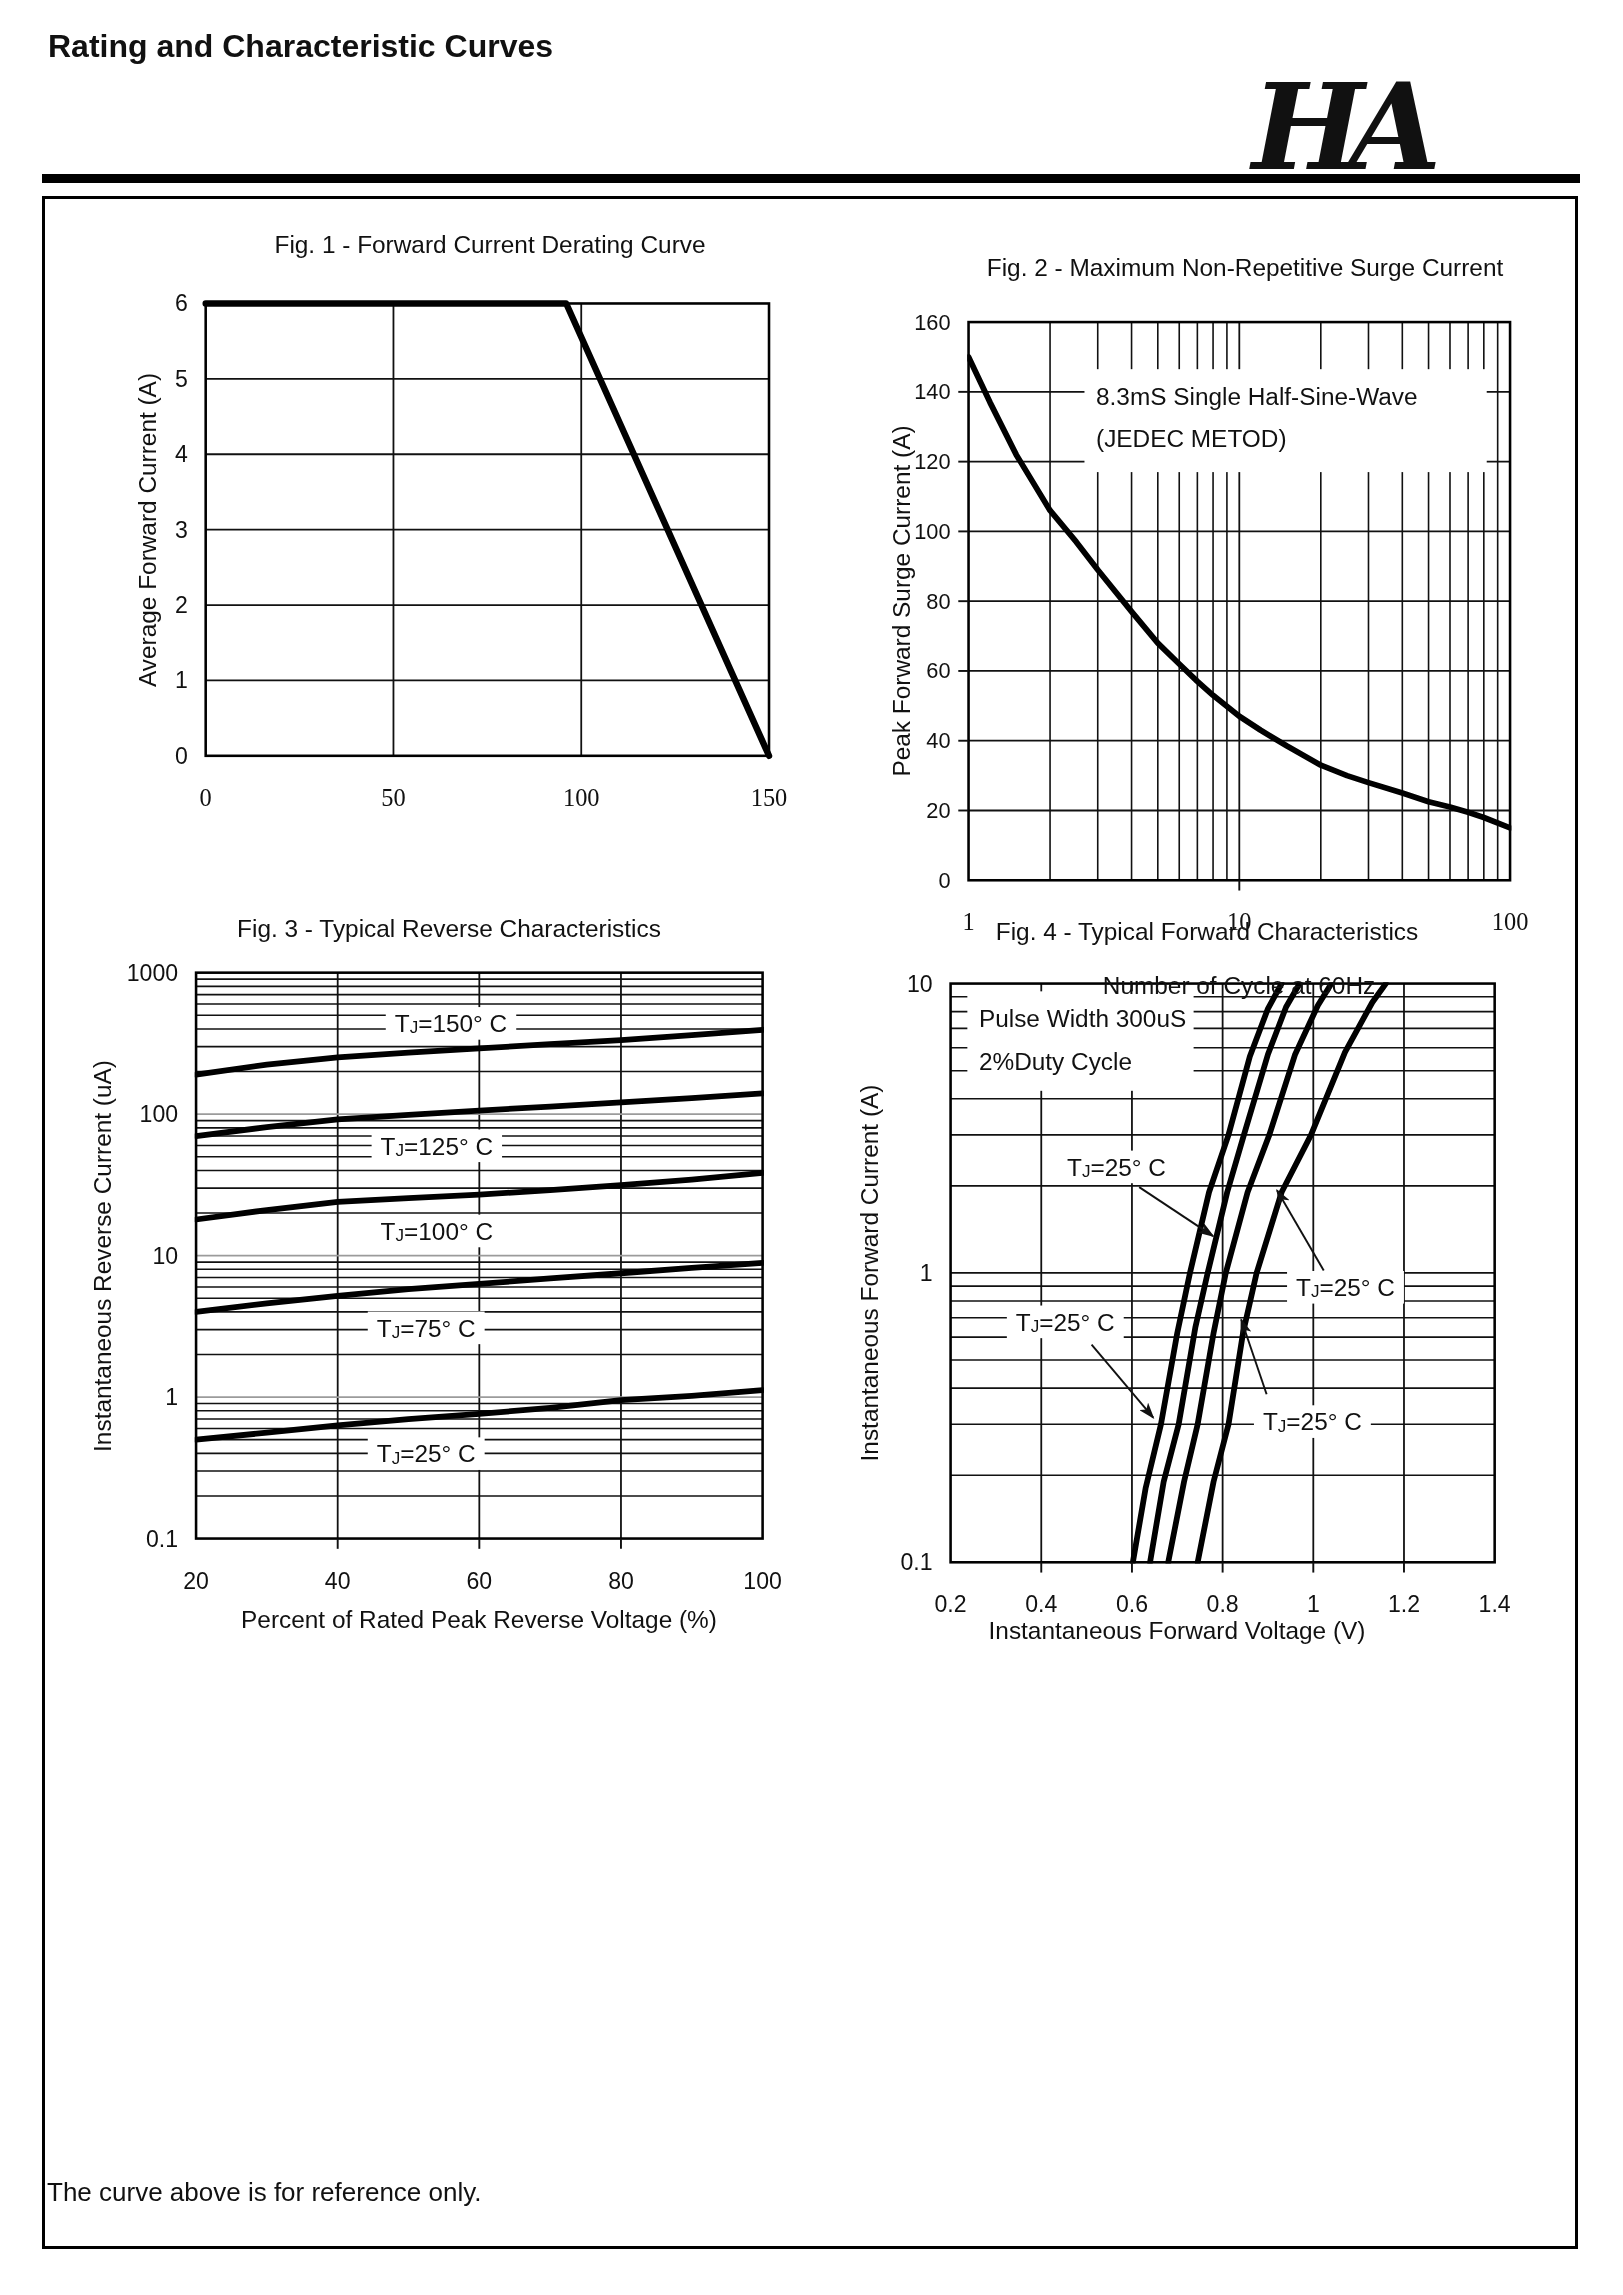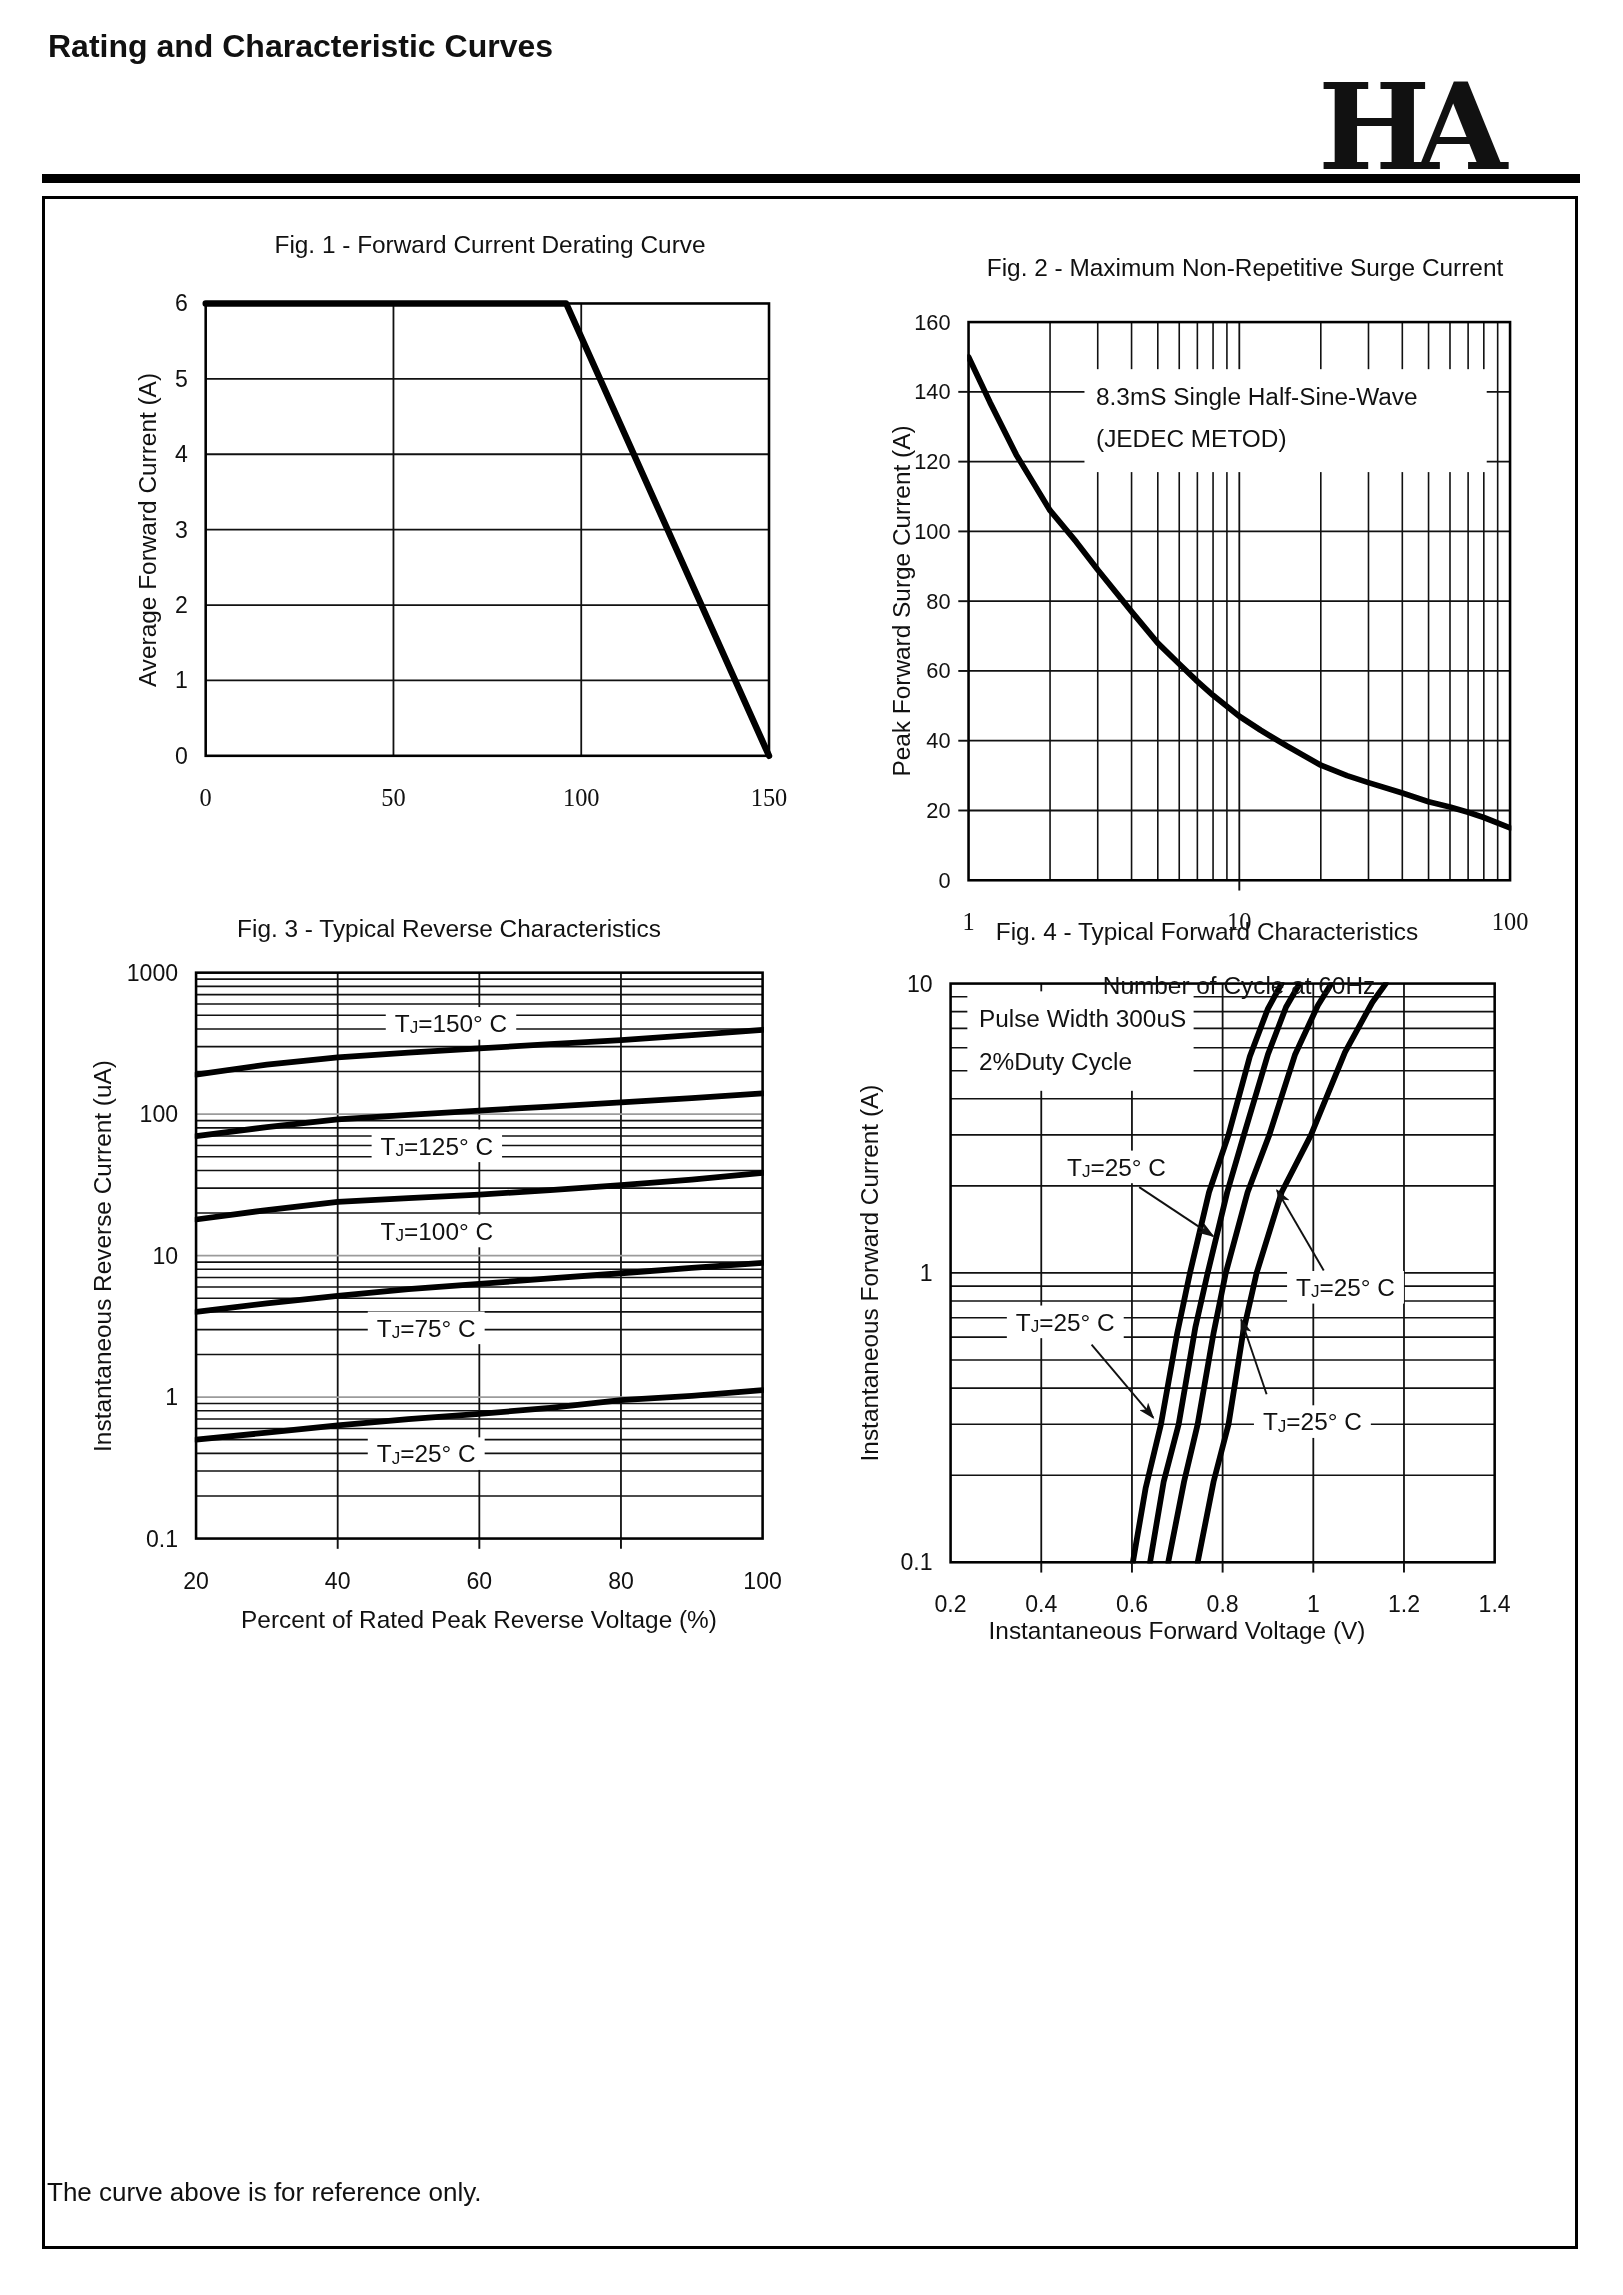--- a/index.html
+++ b/index.html
@@ -3,22 +3,22 @@
 <meta charset="utf-8">
 <style>
   html,body{margin:0;padding:0;}
   body{
     width:1624px;height:2295px;position:relative;background:#ffffff;
     font-family:"Liberation Sans","DejaVu Sans",sans-serif;color:#111;overflow:hidden;
   }
   #charts{position:absolute;left:0;top:0;width:1624px;height:2295px;z-index:1;}
   .abs{position:absolute;z-index:2;}
   .page-title{left:48px;top:26px;font-size:32px;font-weight:bold;line-height:41px;white-space:nowrap;}
-  .logo{left:1405px;top:127px;transform:translate(-50%,-50%);font-family:"DejaVu Serif","Liberation Serif",serif;
-        font-weight:bold;font-size:119px;letter-spacing:-0.13em;white-space:nowrap;}
+  .logo{left:1339px;top:127px;transform:translate(-50%,-50%);font-family:"DejaVu Serif","Liberation Serif",serif;
+        font-style:italic;font-weight:bold;font-size:119px;letter-spacing:-0.13em;white-space:nowrap;}
   .hrule{left:42px;top:174px;width:1538px;height:9px;background:#000;}
   .frame{left:42px;top:196px;width:1536px;height:2053px;border:3.2px solid #000;box-sizing:border-box;}
   .figtitle{transform:translate(-50%,-50%);font-size:24.4px;white-space:nowrap;text-align:center;}
   .htitle{transform:translate(-50%,-50%);font-size:24.4px;white-space:nowrap;}
   .vtitle{transform:translate(-50%,-50%) rotate(-90deg);font-size:24.4px;white-space:nowrap;}
   .footer{left:47px;top:2177px;font-size:26px;white-space:nowrap;}
 </style>
 </head>
 <body>
 

